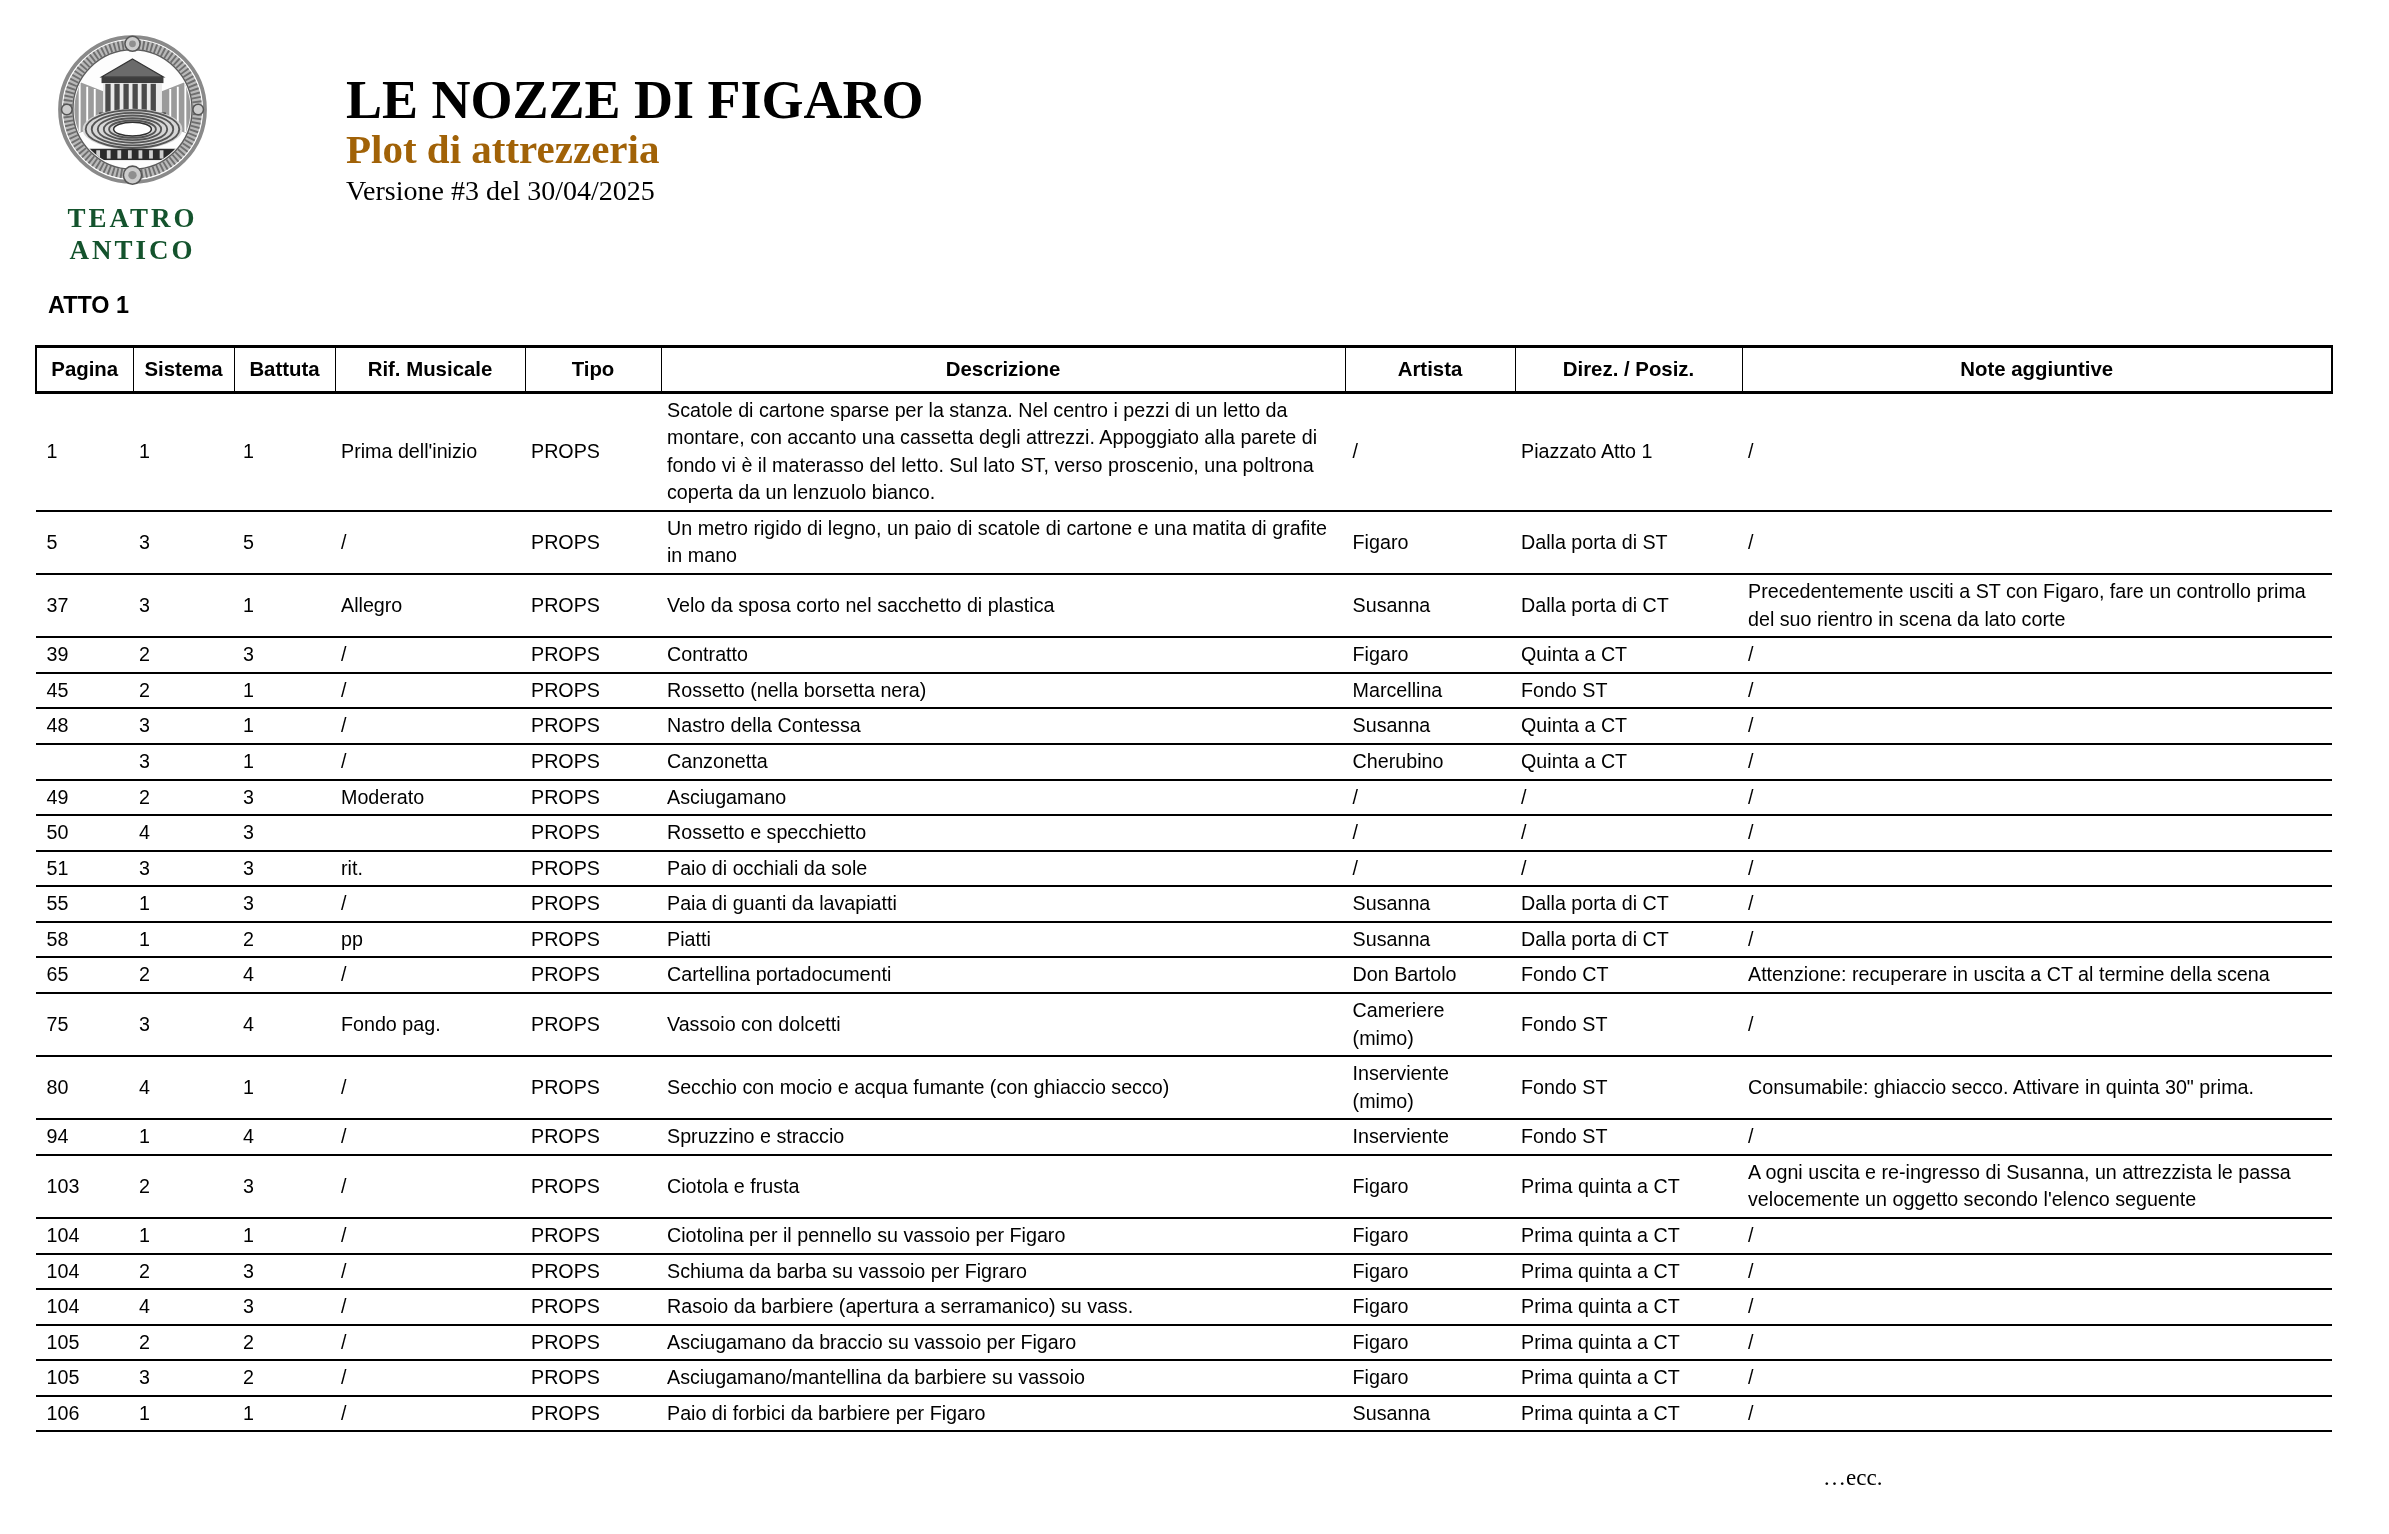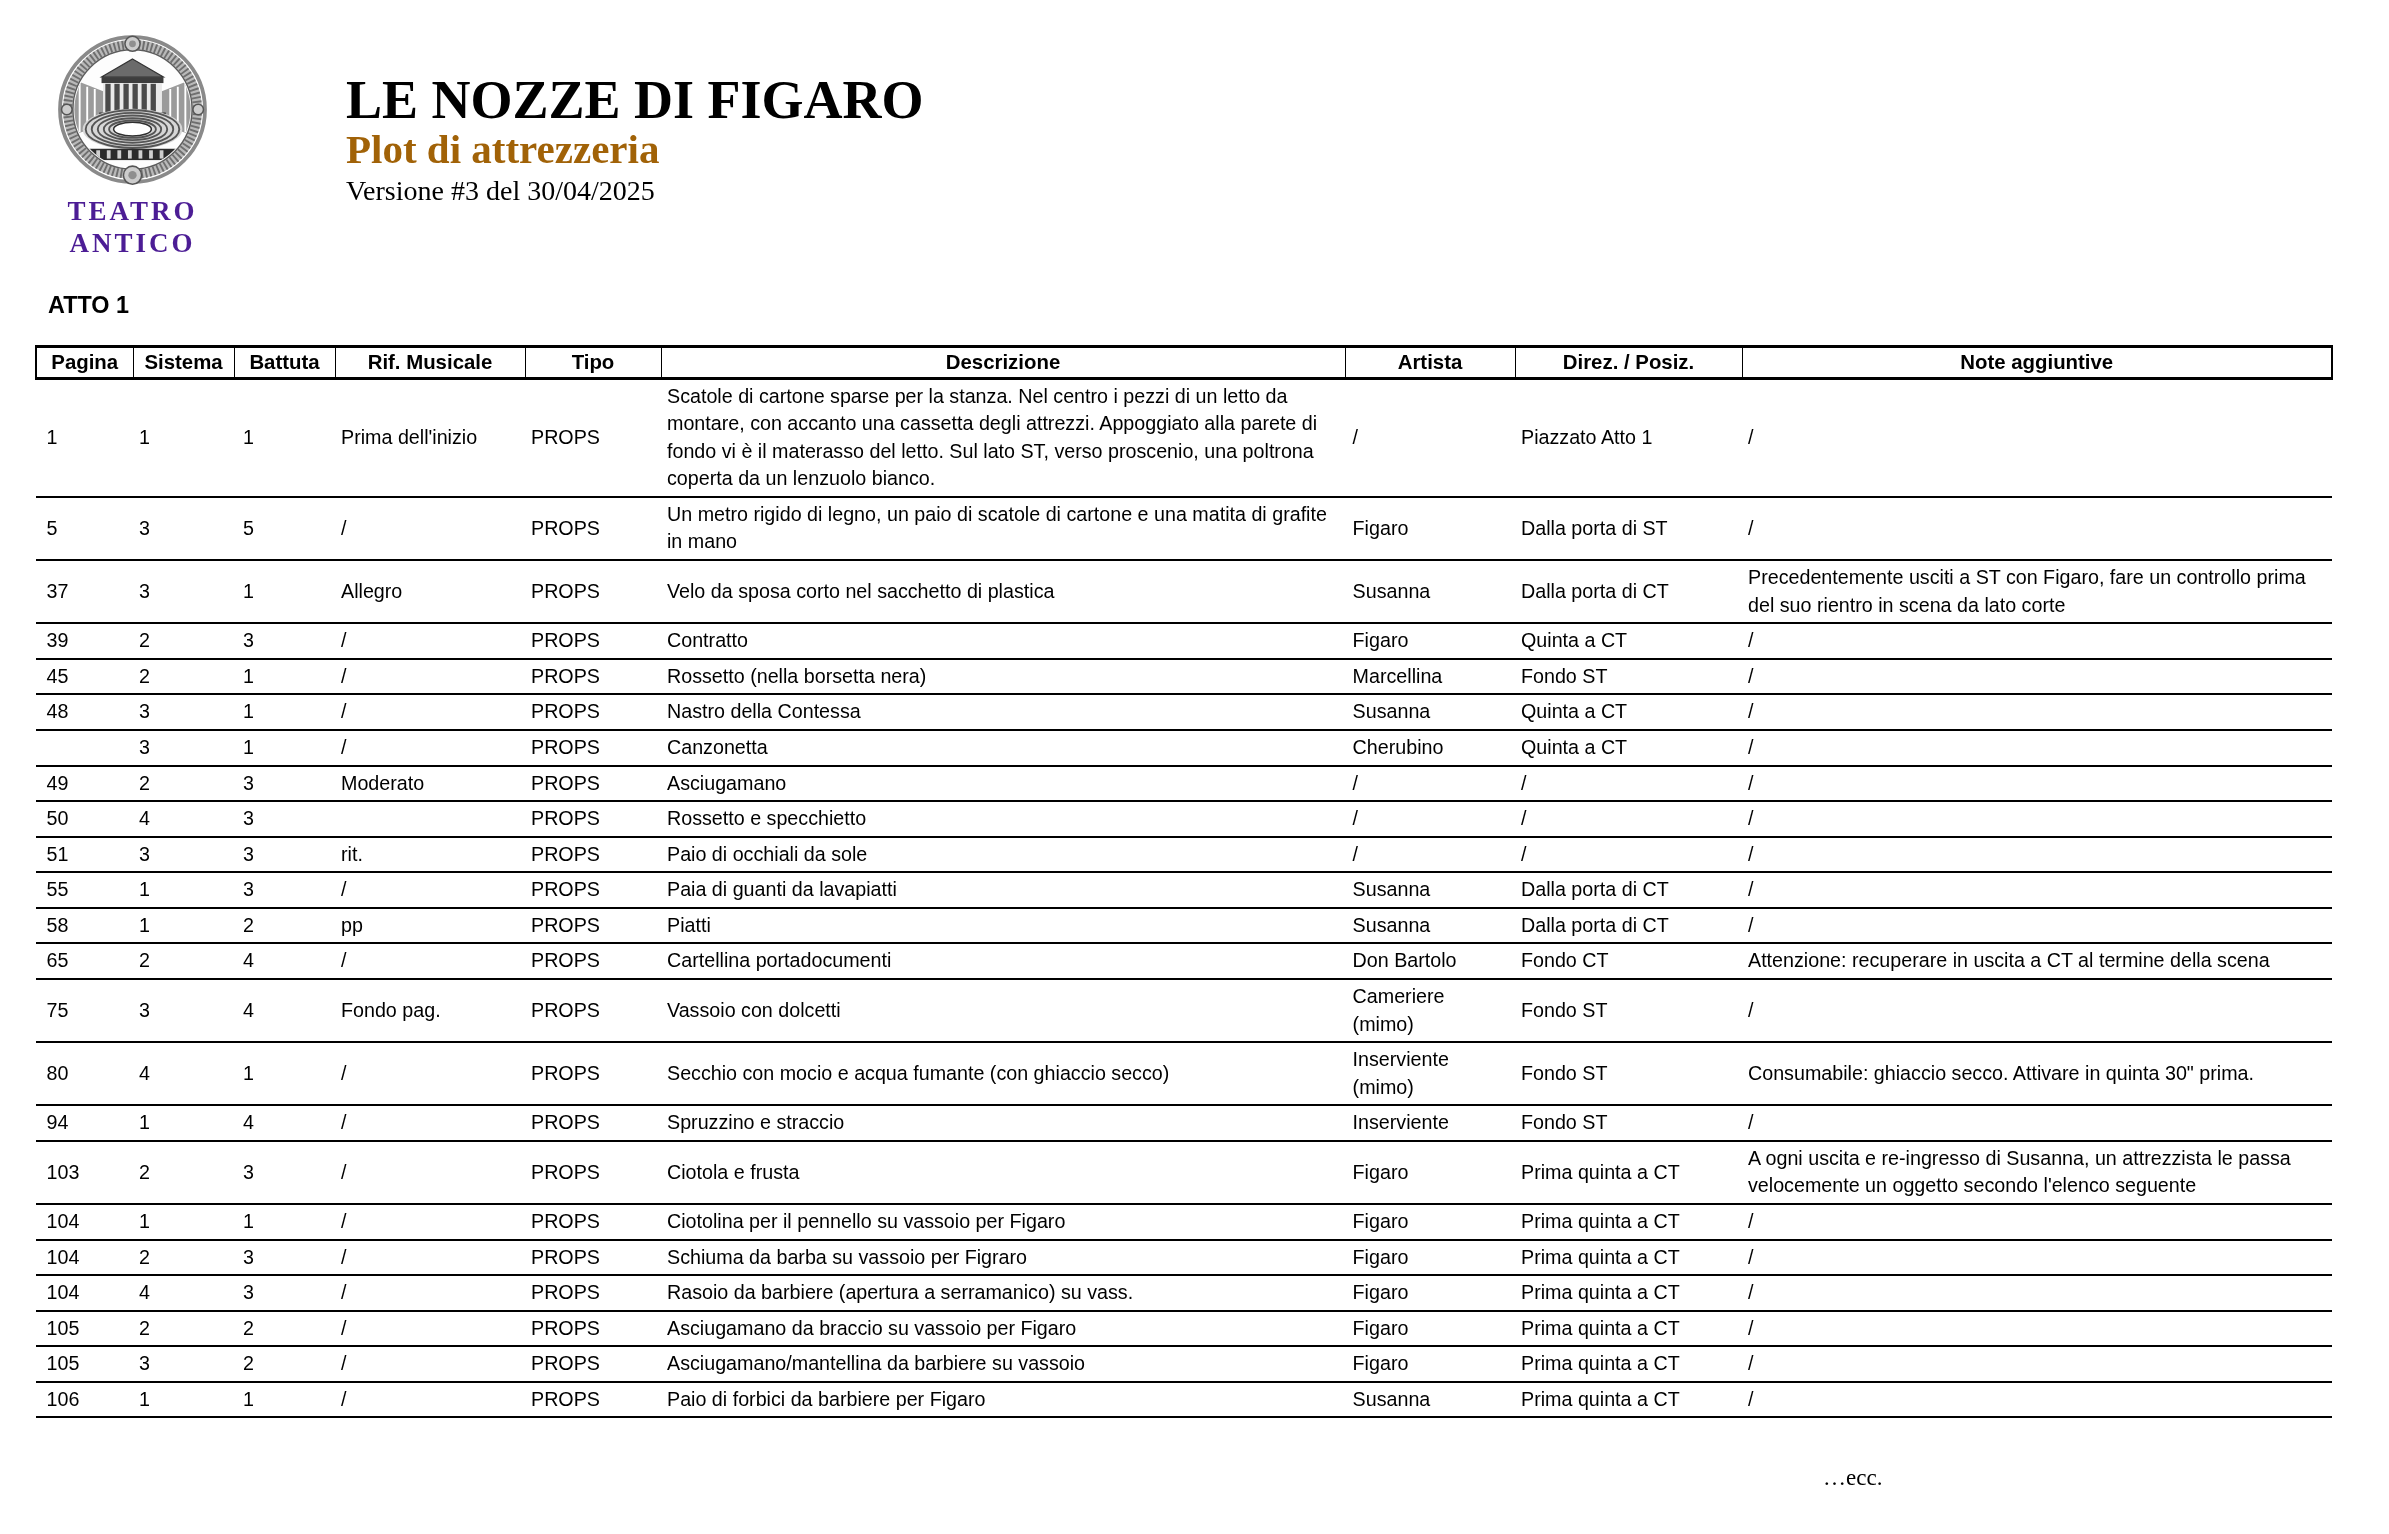--- a/index.html
+++ b/index.html
@@ -9,28 +9,28 @@
     height: 1534px;
     background: #ffffff;
     overflow: hidden;
     color: #000;
   }
 
   
   .logo-wrap { position: absolute; left: 57px; top: 32px; width: 151px; }
   .logo-svg { display: block; width: 151px; height: 155px; }
   .logo-text {
-    position: absolute; left: -23px; top: 163px; width: 197px;
+    position: absolute; left: -23px; top: 170px; width: 197px;
     text-align: center;
     font-family: "Liberation Serif", "DejaVu Serif", serif;
     font-weight: bold;
     font-size: 27px;
     line-height: 32px;
     letter-spacing: 3px;
-    color: #4c1d95;
+    color: #14532d;
   }
   .doc-title {
     position: absolute; left: 346px; top: 73px;
     font-family: "Liberation Serif", "DejaVu Serif", serif;
     font-weight: bold; font-size: 54px; line-height: 1;
     color: #000;
   }
   .doc-subtitle {
     position: absolute; left: 346px; top: 129px;
     font-family: "Liberation Serif", "DejaVu Serif", serif;
@@ -60,21 +60,21 @@
     line-height: 1.4;
     color: #000;
   }
   table.plot thead th {
     border: 1.5px solid #000;
     border-top: 3.8px solid #000;
     border-bottom: 3px solid #000;
     font-size: 20.4px;
     font-weight: bold;
     text-align: center;
-    padding: 0 3px;
+    padding: 7px 3px;
     background: #fff;
     overflow: hidden; white-space: nowrap;
   }
   table.plot thead th:first-child { border-left: 2.3px solid #000; }
   table.plot thead th:last-child  { border-right: 2.3px solid #000; }
   table.plot tbody td {
     border-bottom: 2.3px solid #000;
     padding: 3px 7.6px 3px 6px;
     vertical-align: middle;
     word-wrap: break-word;

